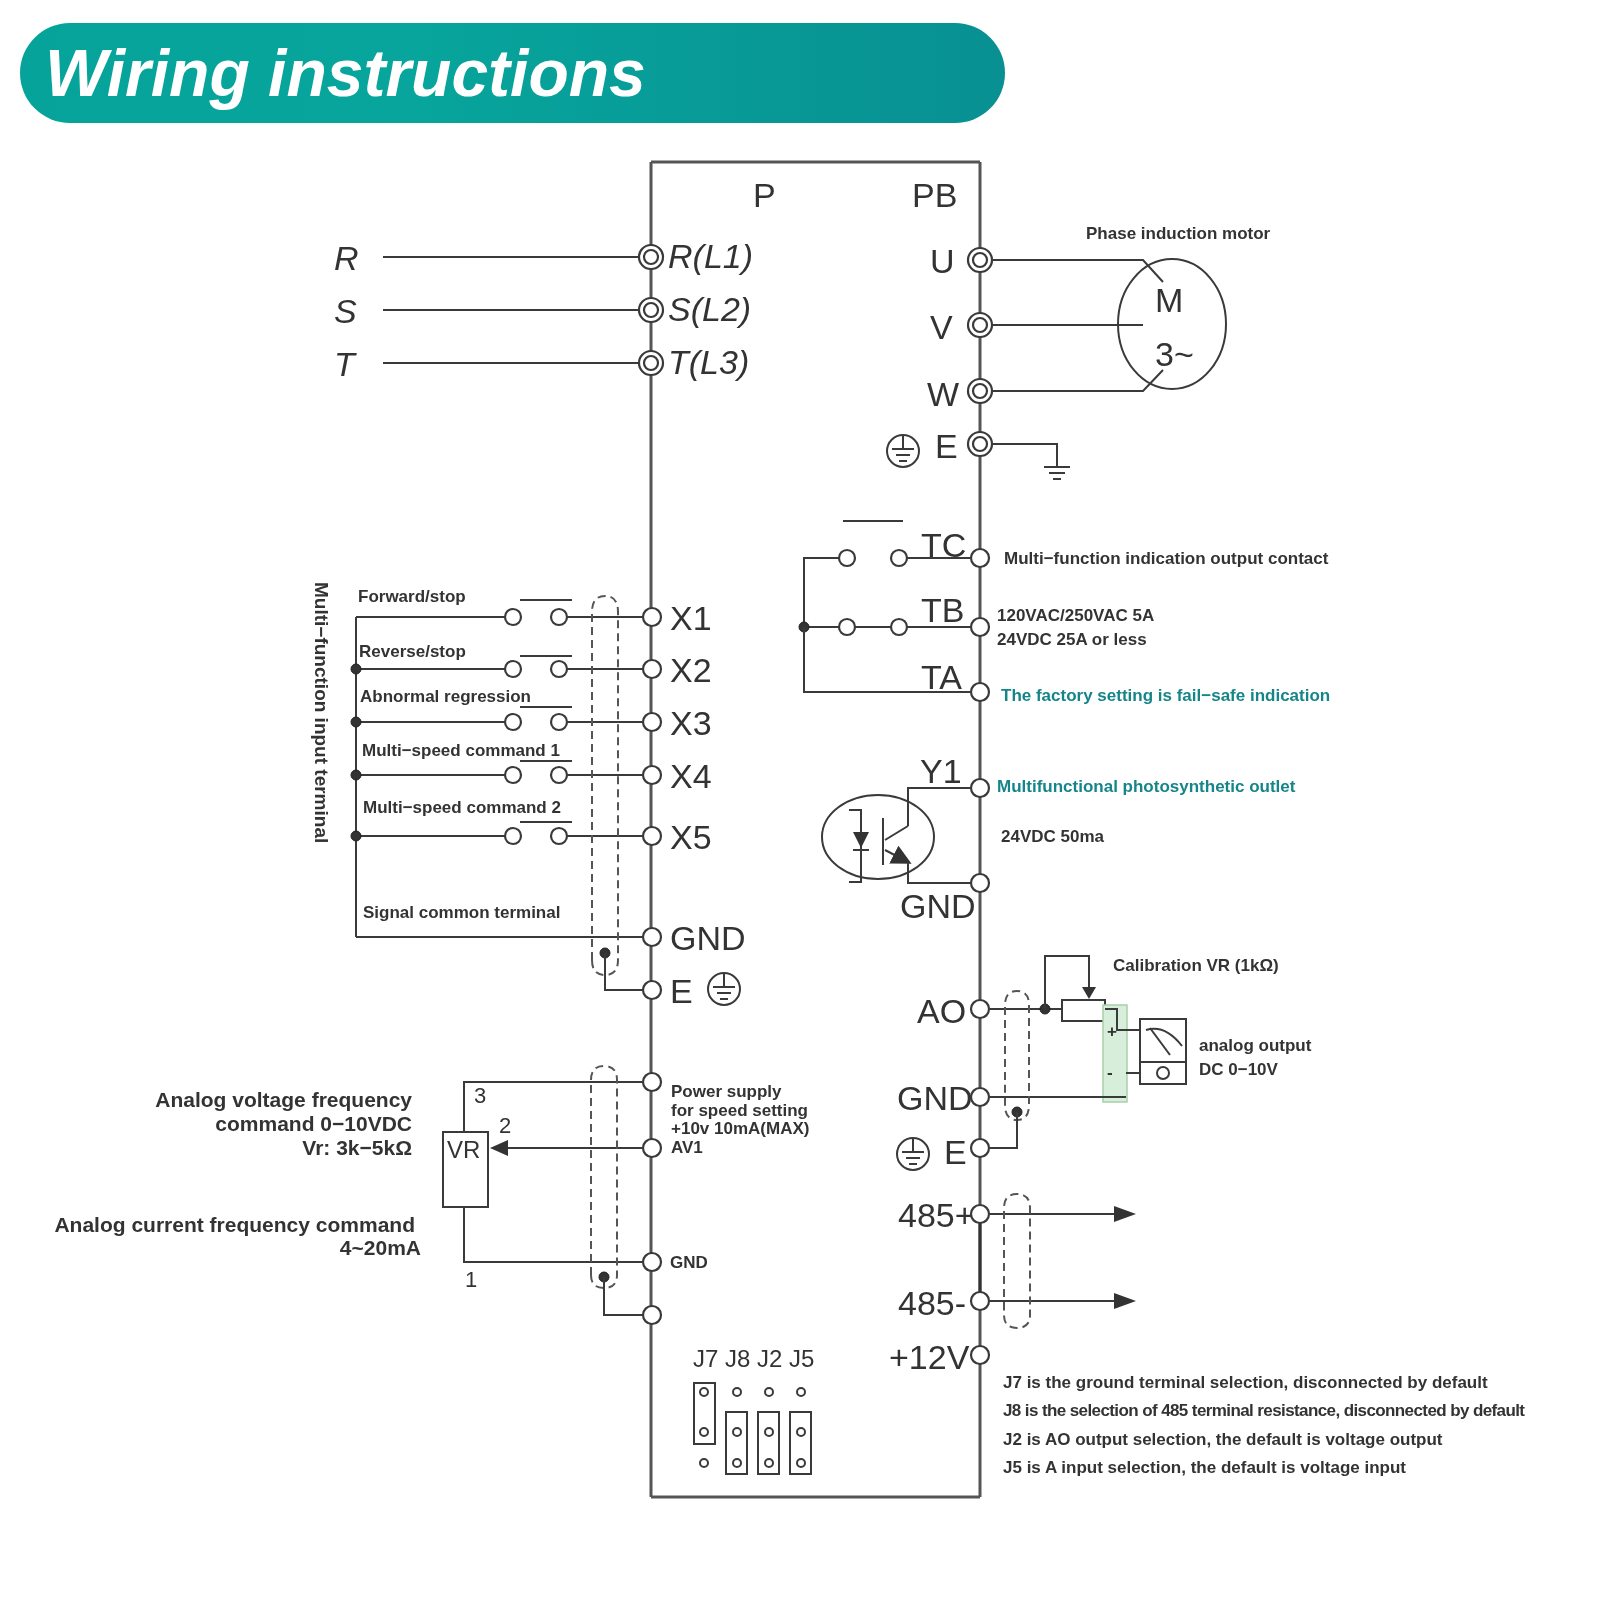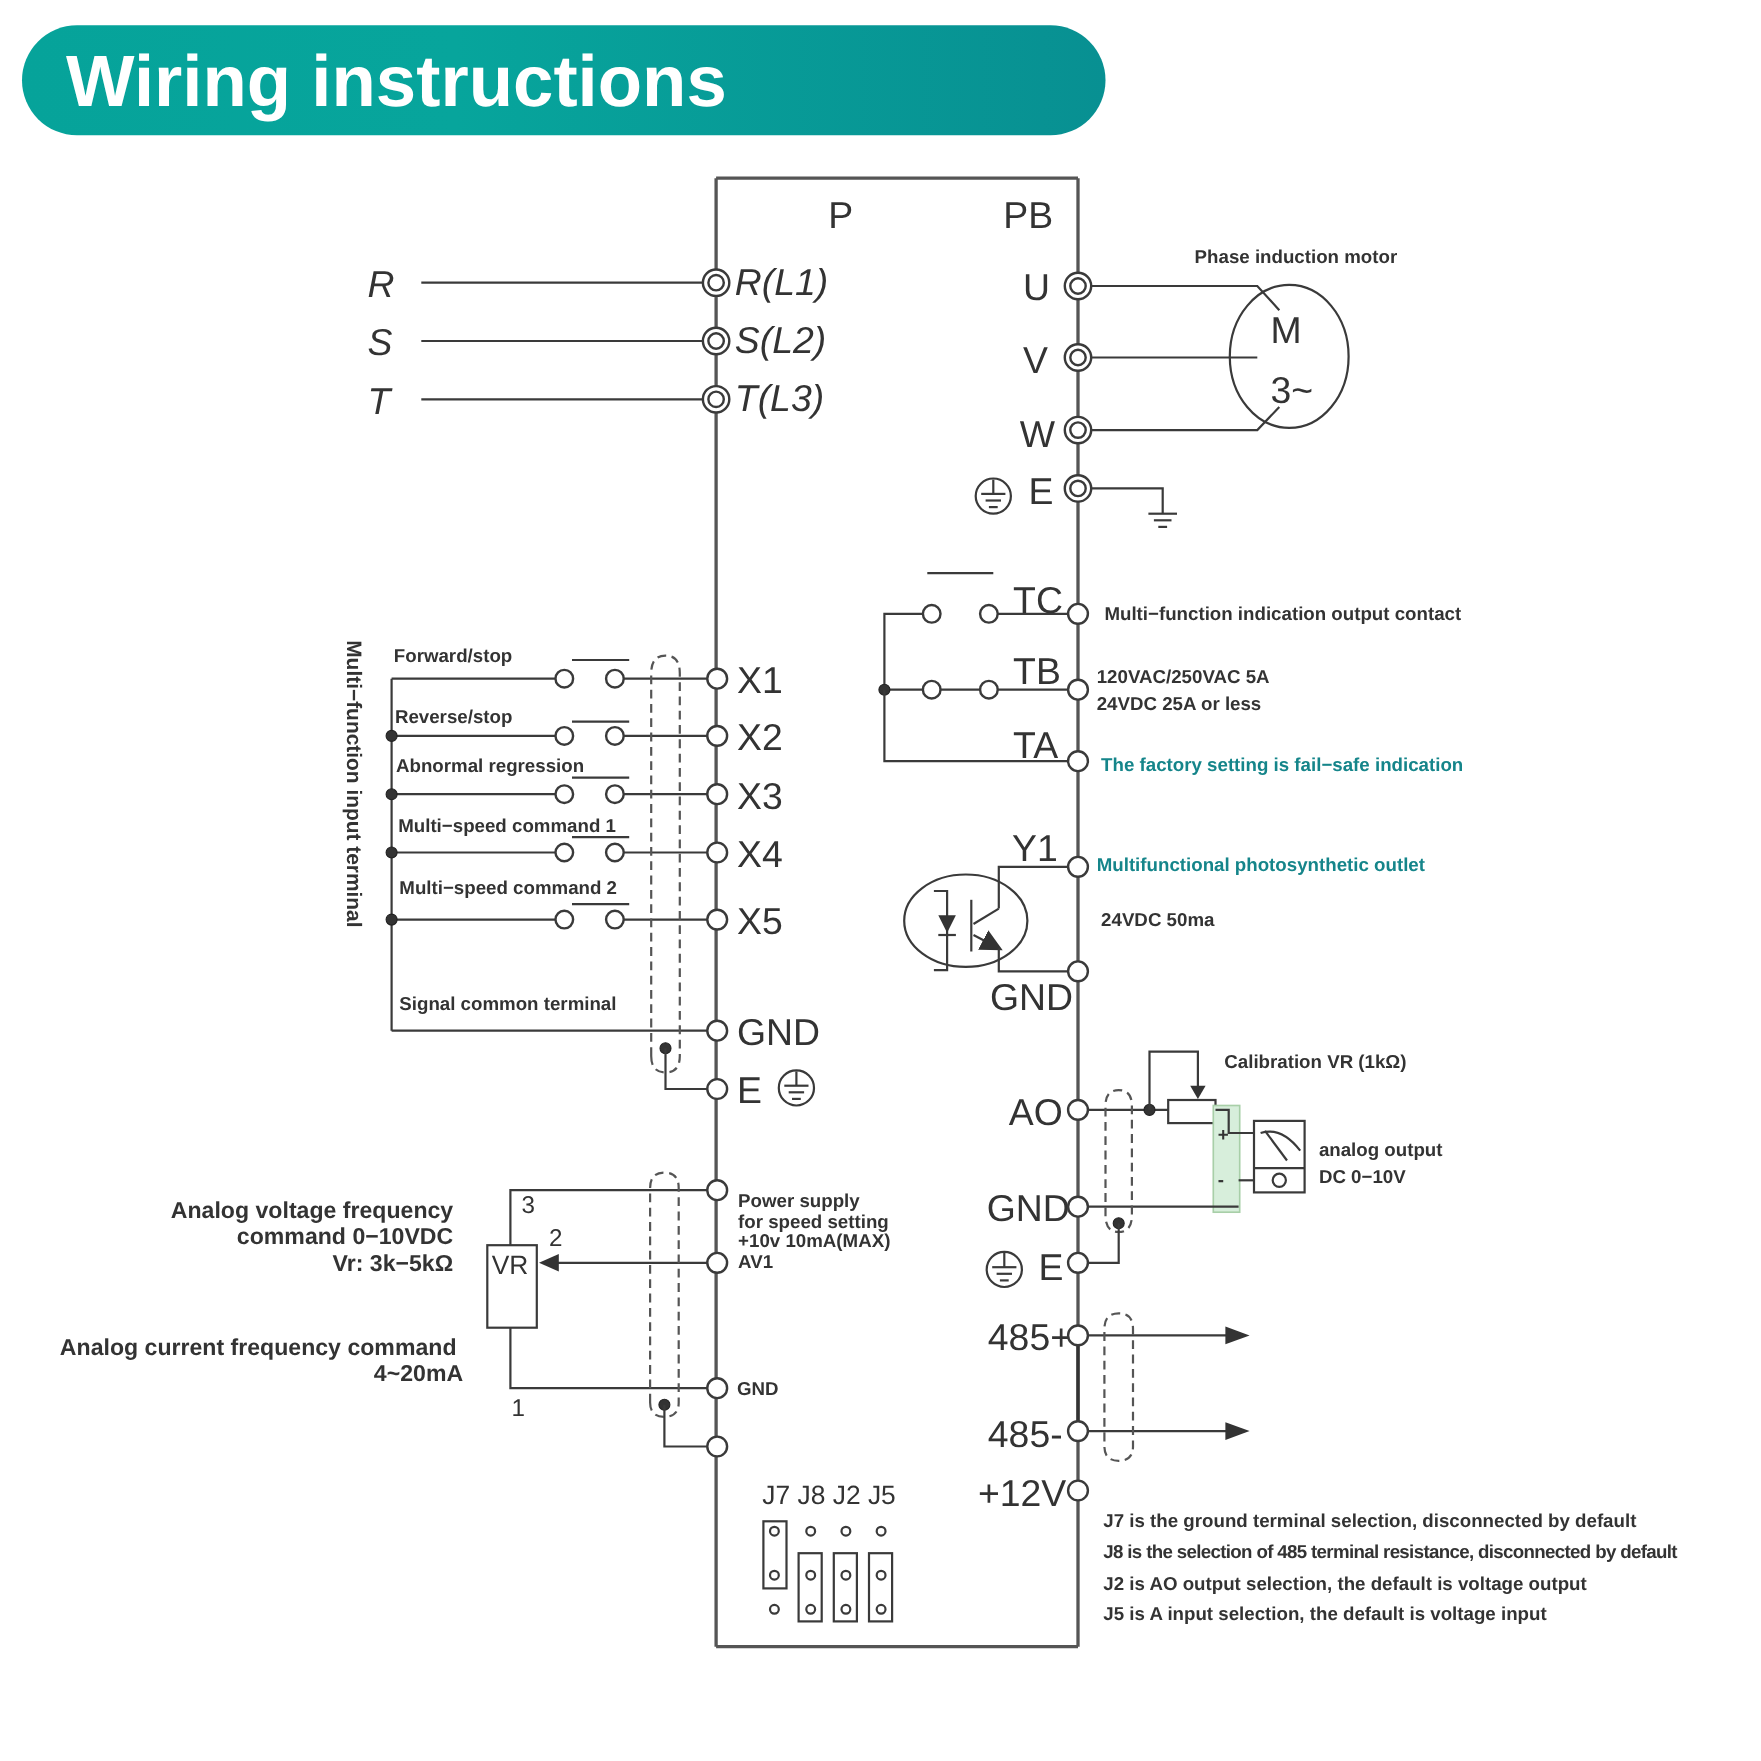--- a/index.html
+++ b/index.html
@@ -1,20 +1,20 @@
 <!DOCTYPE html>
 <html><head>
 <meta charset="utf-8">
 <style>
   html,body{margin:0;padding:0;background:#ffffff;}
   body{width:1601px;height:1601px;overflow:hidden;position:relative;font-family:"Liberation Sans",sans-serif;}
   #header{position:absolute;left:20px;top:23px;width:985px;height:100px;border-radius:50px;
     background:linear-gradient(90deg,#06a39a 0%,#07a59c 40%,#089092 100%);}
-  #header-title{position:absolute;left:40px;top:10px;font-family:"Liberation Sans",sans-serif;font-weight:bold;
-    font-size:66px;color:#ffffff;letter-spacing:0px;line-height:80px;}
+  #header-title{position:absolute;left:25px;top:10px;font-family:"Liberation Sans",sans-serif;font-weight:bold;
+    font-size:66px;color:#ffffff;letter-spacing:0px;line-height:80px;font-style:italic;}
   svg{position:absolute;left:0;top:0;}
   .w{stroke:#3a3a3a;stroke-width:2;fill:none;}
   .frame{stroke:#555;stroke-width:3;fill:none;}
   .dash{stroke:#555;stroke-width:2;fill:none;stroke-dasharray:8 5;}
   .term{fill:#fff;stroke:#3a3a3a;stroke-width:2.2;}
   .dot{fill:#333;stroke:#222;stroke-width:1;}
   .tl{font-family:"Liberation Sans",sans-serif;fill:#333;}
   .big{font-size:34px;}
   .bigi{font-size:34px;font-style:italic;}
   .lbl{font-size:17px;font-weight:bold;fill:#333;}

